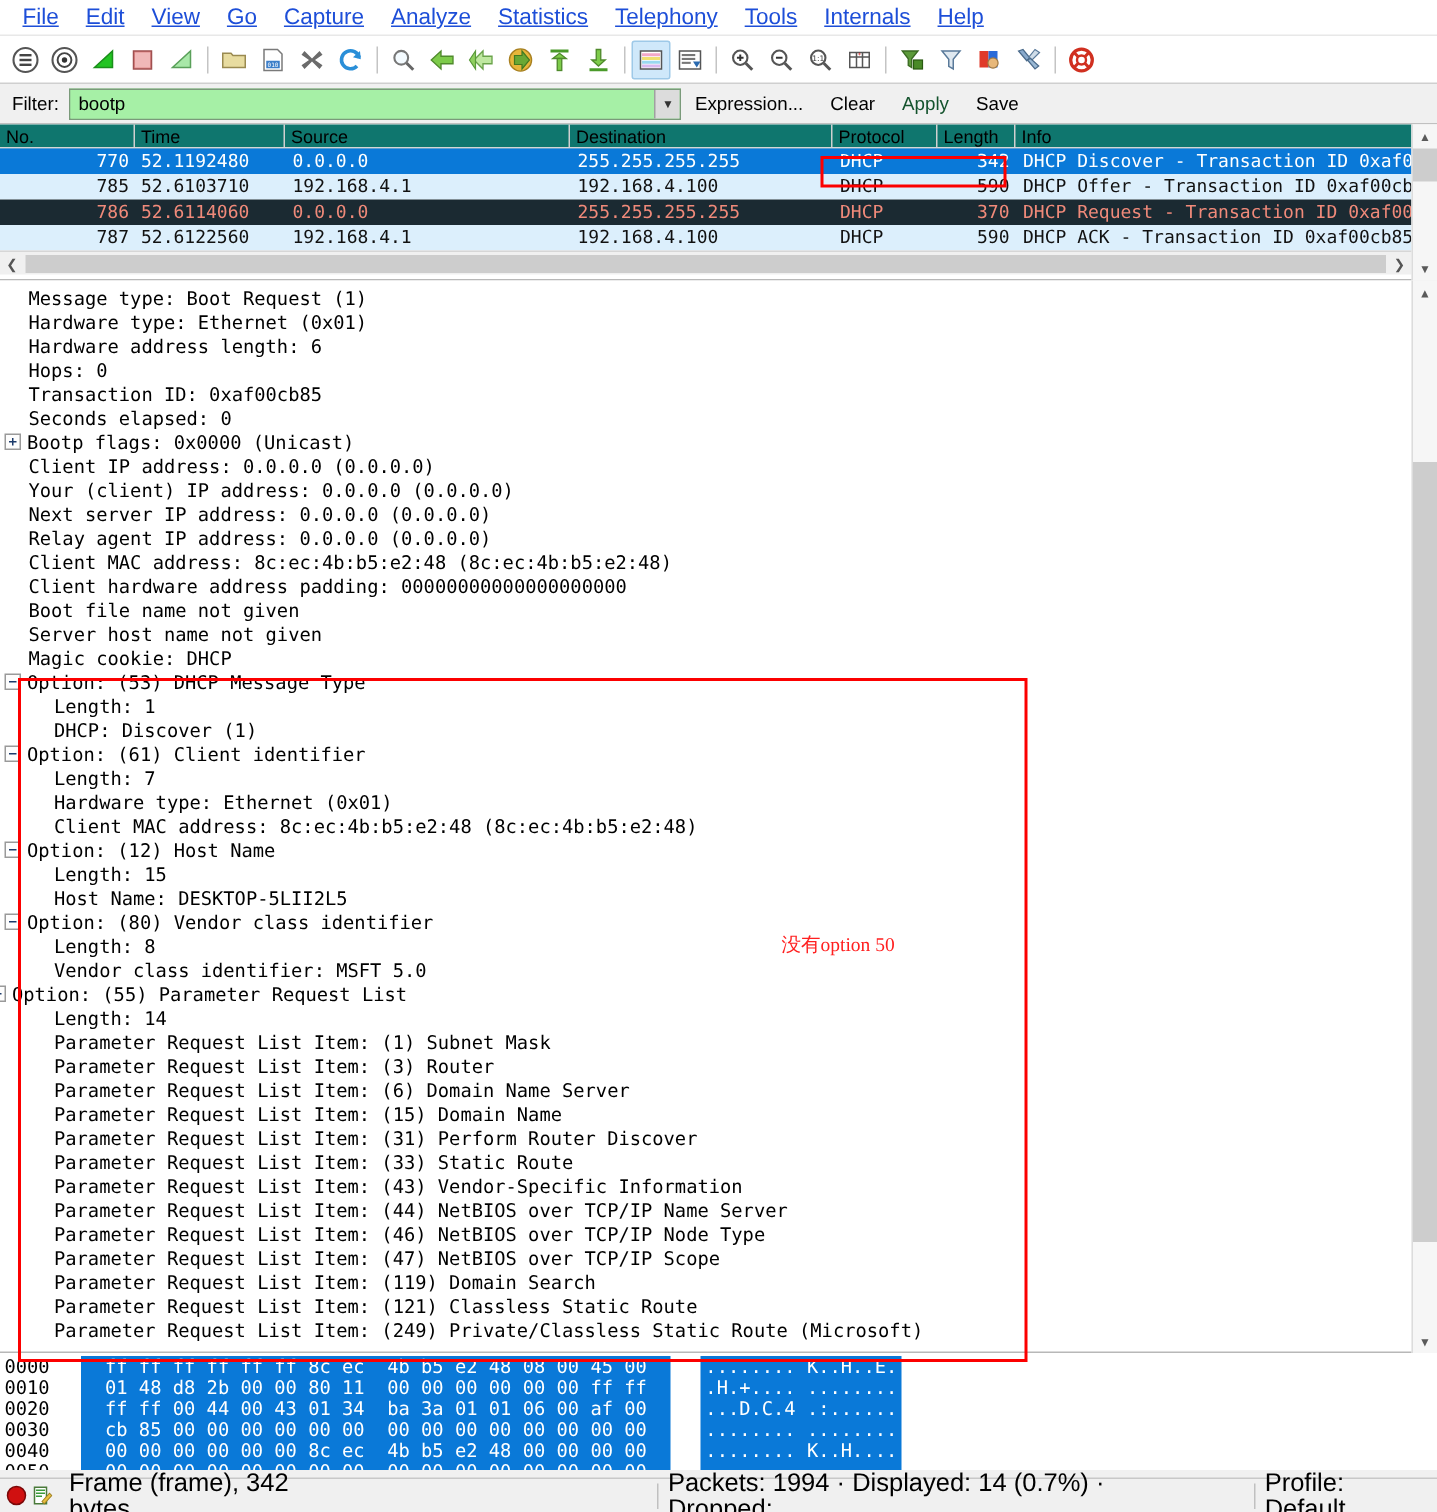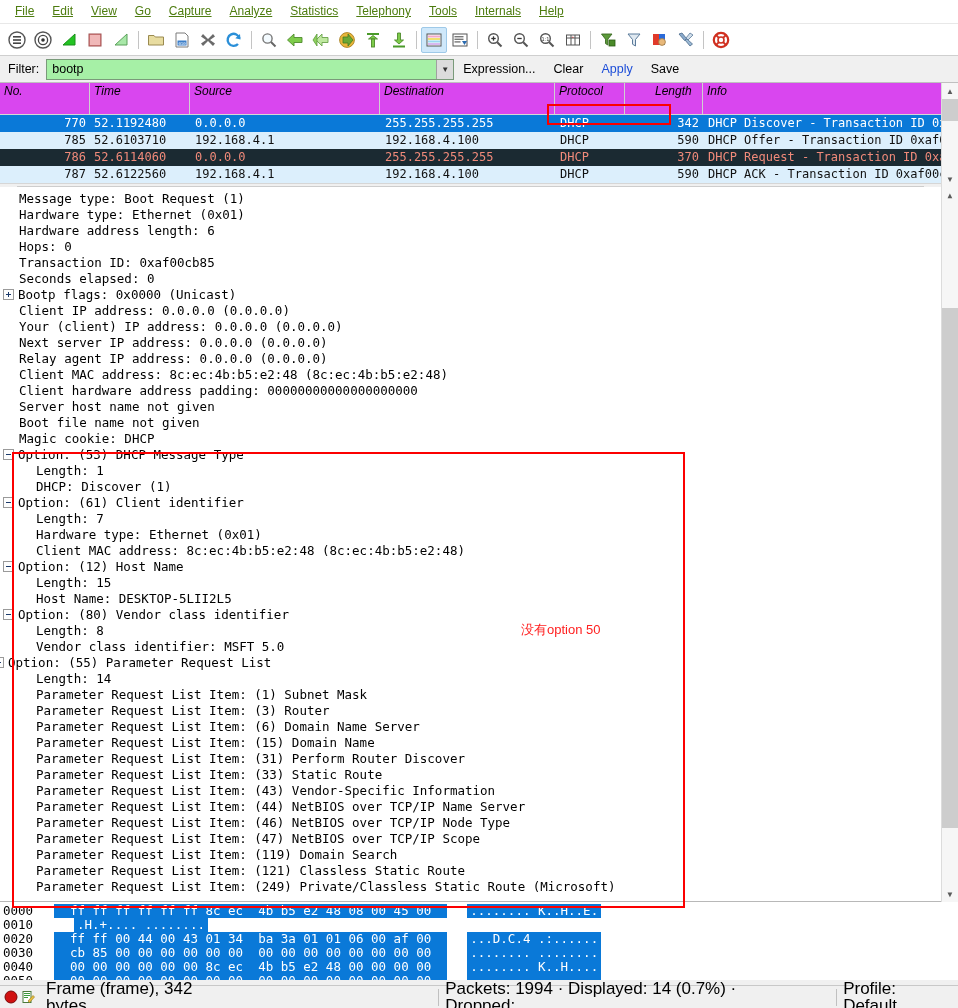--- a/index.html
+++ b/index.html
@@ -15,21 +15,21 @@
   #app { position: relative; width: 958px; height: 1008px; background: #f0f0f0; }
 
   
   .menubar {
     height: 24px; background: #ffffff;
     display: flex; align-items: center;
     padding-left: 6px; gap: 0px;
     border-bottom: 1px solid #e8e8e8;
   }
   .menu-item {
-    padding: 3px 9px; font-size: 12px; color: #4d7c0f;
+    padding: 3px 9px; font-size: 15px; color: #1d4ed8;
     line-height: 15px; cursor: default; white-space: nowrap;
   }
   .menu-item u { text-decoration: underline; }
 
   
   .toolbar {
     height: 32px; background: #ffffff;
     display: flex; align-items: center;
     padding: 0 4px; border-bottom: 1px solid #cfcfcf;
   }
@@ -59,43 +59,43 @@
     flex: 1; border: none; outline: none;
     background: #a6f0a6; font-family: "Liberation Sans", sans-serif;
     font-size: 12.5px; padding-left: 5px; color: #000;
   }
   .filter-drop {
     width: 17px; background: #dcdcdc; border-left: 1px solid #a0a0a0;
     display: flex; align-items: center; justify-content: center;
     font-size: 8px; color: #333;
   }
   .fbtn { font-size: 12.5px; padding: 0 9px; cursor: default; white-space: nowrap; }
-  .fbtn.disabled { color: #1d4ed8; }
+  .fbtn.disabled { color: #14532d; }
 
   
   .packet-list { position: relative; background: #fff; }
   .plist-head {
-    display: flex; height: 32px; background: #d946ef;
-    border-bottom: 1px solid #d6d6d6; font-size: 12px; font-style: italic;
+    display: flex; height: 16px; background: #0f766e;
+    border-bottom: 1px solid #d6d6d6; font-size: 12px;
   }
   .plist-head > div {
     border-right: 1px solid #d0d0d0; padding-left: 4px;
     line-height: 17px; overflow: hidden; white-space: nowrap;
   }
   .prow {
     display: flex; height: 17px; font-family: "DejaVu Sans Mono", monospace;
     font-size: 12px; line-height: 17px; white-space: nowrap;
   }
   .prow > div { overflow: hidden; padding-right: 4px; }
   .c-no    { width: 90px;  text-align: right; }
   .c-time  { width: 100px; padding-left: 4px; }
   .c-src   { width: 190px; padding-left: 5px; }
   .c-dst   { width: 175px; padding-left: 5px; }
   .c-proto { width: 70px;  padding-left: 5px; }
-  .c-len   { width: 52px;  text-align: right; margin-left: 26px; }
+  .c-len   { width: 52px;  text-align: right; }
   .c-info  { flex: 1; padding-left: 5px; }
   .row-sel    { background: #0a79d8; color: #ffffff; }
   .row-light  { background: #dceffc; color: #111111; justify-content: space-between; }
   .row-dark   { background: #1b2a32; color: #f08a7a; }
 
   .hscroll {
     height: 16px; background: #f0f0f0; border-top: 1px solid #d6d6d6;
     display: flex; align-items: center;
   }
   .hs-arrow { width: 16px; text-align: center; font-size: 9px; color: #555; }
@@ -132,21 +132,21 @@
     content: ""; position: absolute; left: 4px; top: 2px;
     width: 1px; height: 5px; background: #1b3a6b;
   }
   .ind0 { padding-left: 19px; }
   .ind1 { padding-left: 36px; }
 
   
   .redbox { position: absolute; border: 2px solid #fc0000; pointer-events: none; }
   .redtext {
     position: absolute; color: #ff2020; font-size: 13px;
-    font-family: Liberation Sans, sans-serif;
+    font-family: Liberation Serif, serif;
   }
 
   
   .hex-pane {
     position: relative; background: #ffffff; overflow: hidden;
     font-family: "DejaVu Sans Mono", monospace; font-size: 12.5px;
   }
   .hexline { height: 14px; line-height: 14px; white-space: pre; display: flex; }
   .hex-off { color: #000; padding-left: 3px; width: 54px; }
   .hex-bytes { background: #0a79d8; color: #fff; padding: 0 16px; }
@@ -456,22 +456,22 @@
         <div class="dline ind0"><span>Hops: 0</span></div>
         <div class="dline ind0"><span>Transaction ID: 0xaf00cb85</span></div>
         <div class="dline ind0"><span>Seconds elapsed: 0</span></div>
         <div class="dline" style="padding-left: 19px; text-indent: -16px;"><span class="twisty plus"></span><span>Bootp flags: 0x0000 (Unicast)</span></div>
         <div class="dline ind0"><span>Client IP address: 0.0.0.0 (0.0.0.0)</span></div>
         <div class="dline ind0"><span>Your (client) IP address: 0.0.0.0 (0.0.0.0)</span></div>
         <div class="dline ind0"><span>Next server IP address: 0.0.0.0 (0.0.0.0)</span></div>
         <div class="dline ind0"><span>Relay agent IP address: 0.0.0.0 (0.0.0.0)</span></div>
         <div class="dline ind0"><span>Client MAC address: 8c:ec:4b:b5:e2:48 (8c:ec:4b:b5:e2:48)</span></div>
         <div class="dline ind0"><span>Client hardware address padding: 00000000000000000000</span></div>
+        <div class="dline ind0"><span>Boot file name not given</span></div>
         <div class="dline ind0"><span>Server host name not given</span></div>
-        <div class="dline ind0"><span>Boot file name not given</span></div>
         <div class="dline ind0"><span>Magic cookie: DHCP</span></div>
         <div class="dline" style="padding-left: 19px; text-indent: -16px;"><span class="twisty"></span><span>Option: (53) DHCP Message Type</span></div>
         <div class="dline ind1"><span>Length: 1</span></div>
         <div class="dline ind1"><span>DHCP: Discover (1)</span></div>
         <div class="dline" style="padding-left: 19px; text-indent: -16px;"><span class="twisty"></span><span>Option: (61) Client identifier</span></div>
         <div class="dline ind1"><span>Length: 7</span></div>
         <div class="dline ind1"><span>Hardware type: Ethernet (0x01)</span></div>
         <div class="dline ind1"><span>Client MAC address: 8c:ec:4b:b5:e2:48 (8c:ec:4b:b5:e2:48)</span></div>
         <div class="dline" style="padding-left: 19px; text-indent: -16px;"><span class="twisty"></span><span>Option: (12) Host Name</span></div>
         <div class="dline ind1"><span>Length: 15</span></div>
@@ -501,21 +501,21 @@
       <div class="vs-track">
         <div class="vs-thumb" style="top:105px; height:520px;"></div>
       </div>
       <div class="vs-arrow">▼</div>
     </div>
   </div>
 
   <div class="hex-pane" style="height:78px;">
     <div id="hex-lines" style="padding-top:2px;">
         <div class="hexline"><span class="hex-off">0000</span><span class="hex-bytes">ff ff ff ff ff ff 8c ec  4b b5 e2 48 08 00 45 00</span><span class="hex-ascii">........ K..H..E.</span></div>
-        <div class="hexline"><span class="hex-off">0010</span><span class="hex-ascii">.H.+.... ........</span></div>
+        <div class="hexline"><span class="hex-off">0010</span><span class="hex-bytes">01 48 d8 2b 00 00 80 11  00 00 00 00 00 00 ff ff</span><span class="hex-ascii">.H.+.... ........</span></div>
         <div class="hexline"><span class="hex-off">0020</span><span class="hex-bytes">ff ff 00 44 00 43 01 34  ba 3a 01 01 06 00 af 00</span><span class="hex-ascii">...D.C.4 .:......</span></div>
         <div class="hexline"><span class="hex-off">0030</span><span class="hex-bytes">cb 85 00 00 00 00 00 00  00 00 00 00 00 00 00 00</span><span class="hex-ascii">........ ........</span></div>
         <div class="hexline"><span class="hex-off">0040</span><span class="hex-bytes">00 00 00 00 00 00 8c ec  4b b5 e2 48 00 00 00 00</span><span class="hex-ascii">........ K..H....</span></div>
         <div class="hexline"><span class="hex-off">0050</span><span class="hex-bytes">00 00 00 00 00 00 00 00  00 00 00 00 00 00 00 00</span><span class="hex-ascii">........ ........</span></div>
       </div>
   </div>
 
   <div class="redbox" style="left:547px; top:104px; width:124px; height:21px;"></div>
   <div class="redbox" style="left:12px; top:452px; width:673px; height:456px;"></div>
   <div class="redtext" style="left:521px; top:621px;">没有option 50</div>

